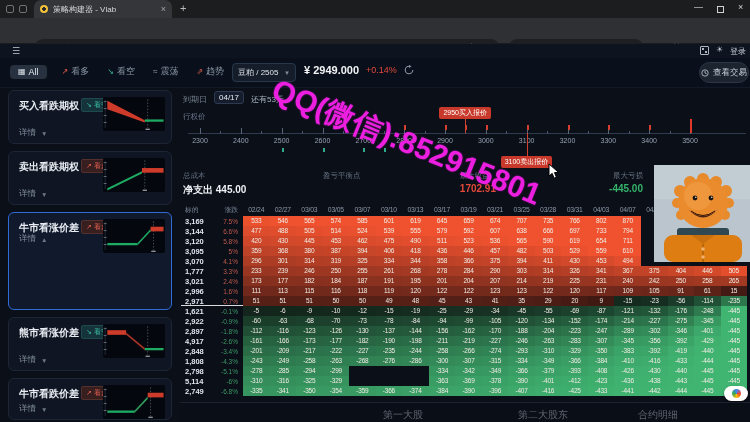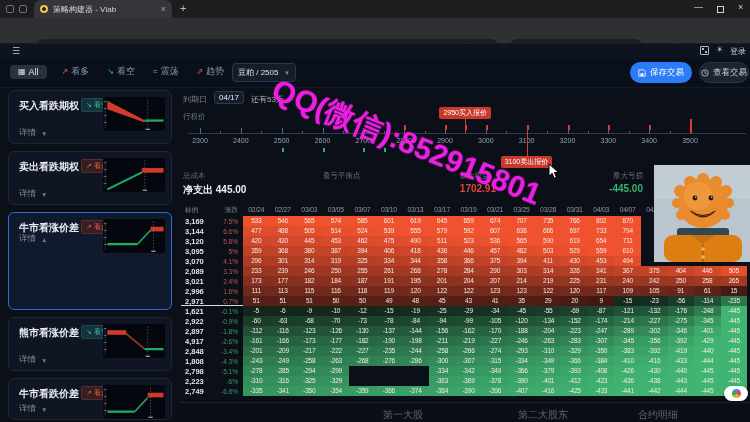--- a/index.html
+++ b/index.html
@@ -175,27 +175,28 @@
       </div>
       <div class="ftab">
         <span class="fi" style="color: rgb(208, 90, 74);">⇗</span>
         <span>趋势</span>
       </div>
     </div>
   <div class="instrument">
     <span>豆粕 / 2505</span>
     <span class="chev">▼</span>
   </div>
-  <button class="btn btn-save">
-    <svg width="8" height="8" viewBox="0 0 10 10">
-        <path d="M1 1 h6 l2 2 v6 h-8 z" fill="none" stroke="#fff" stroke-width="1"></path>
-        <rect x="3" y="5.5" width="4" height="3" fill="#fff"></rect>
+  <div class="pricebox">
+    <span class="price">¥ 2949.000</span>
+    <span class="chg">+0.14%</span>
+    <svg width="10" height="10" viewBox="0 0 12 12">
+        <path d="M6 1.5 A4.5 4.5 0 1 0 10.5 6" fill="none" stroke="#8a96a6" stroke-width="1.3"></path>
+        <path d="M6 0 L9 1.5 L6 3.5 Z" fill="#8a96a6"></path>
       </svg>
-    <span>保存交易</span>
-  </button>
+  </div>
   <button class="btn btn-view">
     <svg width="8" height="8" viewBox="0 0 10 10">
         <circle cx="5" cy="5" r="4" fill="none" stroke="#c6cdd6" stroke-width="1"></circle>
         <path d="M5 2.5 V5 L7 6" fill="none" stroke="#c6cdd6" stroke-width="1"></path>
       </svg>
     <span>查看交易</span>
   </button>
 
   <div id="sidebar">
       <div class="card" style="top: 90px; height: 54px;">
@@ -526,21 +527,21 @@
           <span class="c-val" style="background:rgb(204,70,41)">411</span>
           <span class="c-val" style="background:rgb(209,72,42)">430</span>
           <span class="c-val" style="background:rgb(215,74,43)">453</span>
           <span class="c-val" style="background:rgb(226,77,45)">494</span>
           <span class="c-val" style="background:rgb(240,82,47)"></span>
           <span class="c-val" style="background:rgb(240,82,47)"></span>
           <span class="c-val" style="background:rgb(240,82,47)"></span>
           <span class="c-val" style="background:rgb(240,82,47)"></span>
         </div>
         <div class="trow">
-          <span class="c-price">2,089</span>
+          <span class="c-price">1,777</span>
           <span class="c-chg" style="color:#c05a4c">3.3%</span>
           <span class="c-val" style="background:rgb(153,54,33)">233</span>
           <span class="c-val" style="background:rgb(154,54,34)">239</span>
           <span class="c-val" style="background:rgb(157,55,34)">246</span>
           <span class="c-val" style="background:rgb(158,55,34)">250</span>
           <span class="c-val" style="background:rgb(159,56,34)">255</span>
           <span class="c-val" style="background:rgb(161,56,35)">261</span>
           <span class="c-val" style="background:rgb(163,57,35)">268</span>
           <span class="c-val" style="background:rgb(166,58,35)">278</span>
           <span class="c-val" style="background:rgb(168,59,36)">284</span>
@@ -779,21 +780,21 @@
           <span class="c-val" style="background:rgb(58,161,102)">-379</span>
           <span class="c-val" style="background:rgb(59,165,104)">-393</span>
           <span class="c-val" style="background:rgb(61,170,107)">-408</span>
           <span class="c-val" style="background:rgb(62,175,110)">-426</span>
           <span class="c-val" style="background:rgb(63,176,111)">-430</span>
           <span class="c-val" style="background:rgb(64,179,112)">-440</span>
           <span class="c-val" style="background:rgb(64,180,113)">-445</span>
           <span class="c-val" style="background:rgb(64,180,113)">-445</span>
         </div>
         <div class="trow">
-          <span class="c-price">2,223</span>
+          <span class="c-price">5,114</span>
           <span class="c-chg" style="color:#3f9a68">-6%</span>
           <span class="c-val" style="background:rgb(52,141,90)">-310</span>
           <span class="c-val" style="background:rgb(52,143,91)">-316</span>
           <span class="c-val" style="background:rgb(53,146,93)">-325</span>
           <span class="c-val" style="background:rgb(54,147,93)">-329</span>
           <span class="c-val" style="background:rgb(58,161,102)"></span>
           <span class="c-val" style="background:rgb(63,177,111)"></span>
           <span class="c-val" style="background:rgb(64,180,113)"></span>
           <span class="c-val" style="background:rgb(57,157,99)">-363</span>
           <span class="c-val" style="background:rgb(57,159,100)">-369</span>

